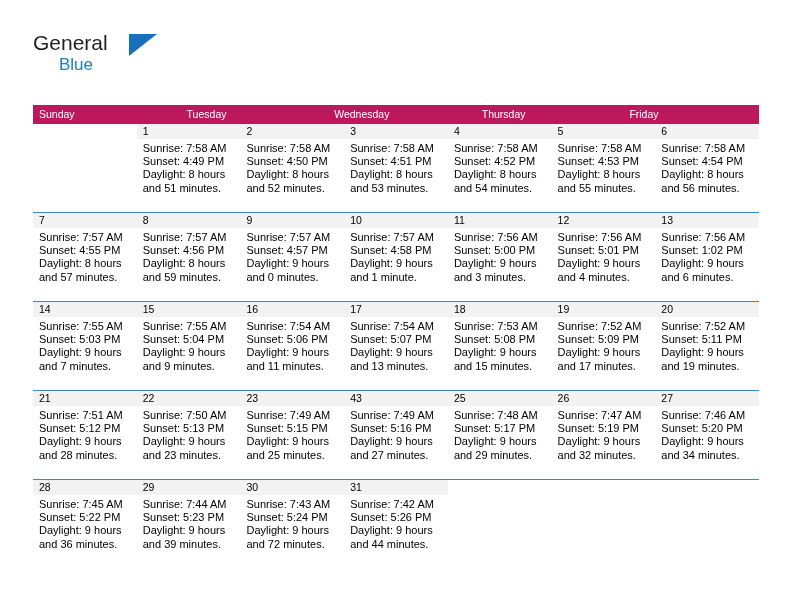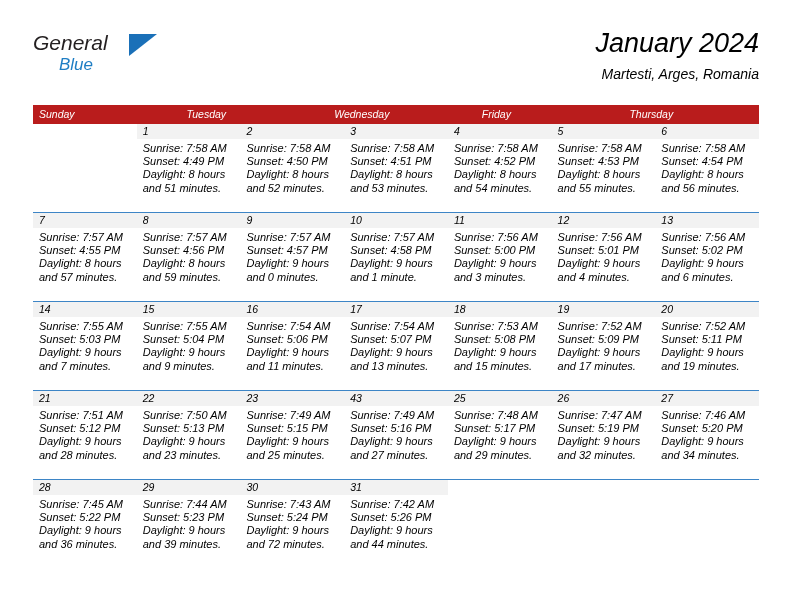--- a/index.html
+++ b/index.html
@@ -13,21 +13,20 @@
     background: #ffffff;
     font-family: "Liberation Sans", sans-serif;
     color: #000000;
     overflow: hidden;
   }
   .page {
     position: relative;
     width: 792px;
     height: 612px;
     box-sizing: border-box;
-    font-style: italic;
   }
 
   
   .header {
     position: absolute;
     left: 33px;
     top: 26px;
     right: 33px;
     height: 72px;
   }
@@ -87,21 +86,21 @@
   
   .calendar {
     position: absolute;
     left: 33px;
     top: 105px;
     width: 726px;
   }
   .weekday-row {
     display: flex;
     width: 100%;
-    background: #b91c1c;
+    background: #be185d;
     height: 19px;
     gap: 12px;
   }
   .weekday {
     flex: 1 1 0;
     box-sizing: border-box;
     padding: 3px 0 0 6px;
     font-size: 10.5px;
     line-height: 13px;
     color: #ffffff;
@@ -154,34 +153,30 @@
 <div class="page">
 
   <div class="header">
 
     <div class="brand">
       <span class="brand-general">General</span>
       <span class="brand-blue">Blue</span>
       <span class="brand-triangle"></span>
     </div>
 
-    <div class="title-block">
-      <div class="cal-title">January 2024</div>
-      <div class="cal-subtitle">Martesti, Arges, Romania</div>
-    </div>
 
   </div>
 
   <div class="calendar">
     <div class="weekday-row" id="weekday-row">
         <div class="weekday">Sunday</div>
         <div class="weekday">Tuesday</div>
         <div class="weekday">Wednesday</div>
+        <div class="weekday">Thursday</div>
         <div class="weekday">Friday</div>
-        <div class="weekday">Thursday</div>
       </div>
     <div id="weeks-container">
         <div class="week-row first">
           <div class="day-cell empty">
             <div class="day-number"></div>
           </div>
           <div class="day-cell">
             <div class="day-number">1</div>
             <div class="day-info">
               <div>Sunrise: 7:58 AM</div>
@@ -288,21 +283,21 @@
               <div>Sunrise: 7:56 AM</div>
               <div>Sunset: 5:01 PM</div>
               <div>Daylight: 9 hours</div>
               <div>and 4 minutes.</div>
             </div>
           </div>
           <div class="day-cell">
             <div class="day-number">13</div>
             <div class="day-info">
               <div>Sunrise: 7:56 AM</div>
-              <div>Sunset: 5:02 PM</div>
+              <div>Sunset: 1:02 PM</div>
               <div>Daylight: 9 hours</div>
               <div>and 6 minutes.</div>
             </div>
           </div>
         </div>
         <div class="week-row">
           <div class="day-cell">
             <div class="day-number">14</div>
             <div class="day-info">
               <div>Sunrise: 7:55 AM</div>

